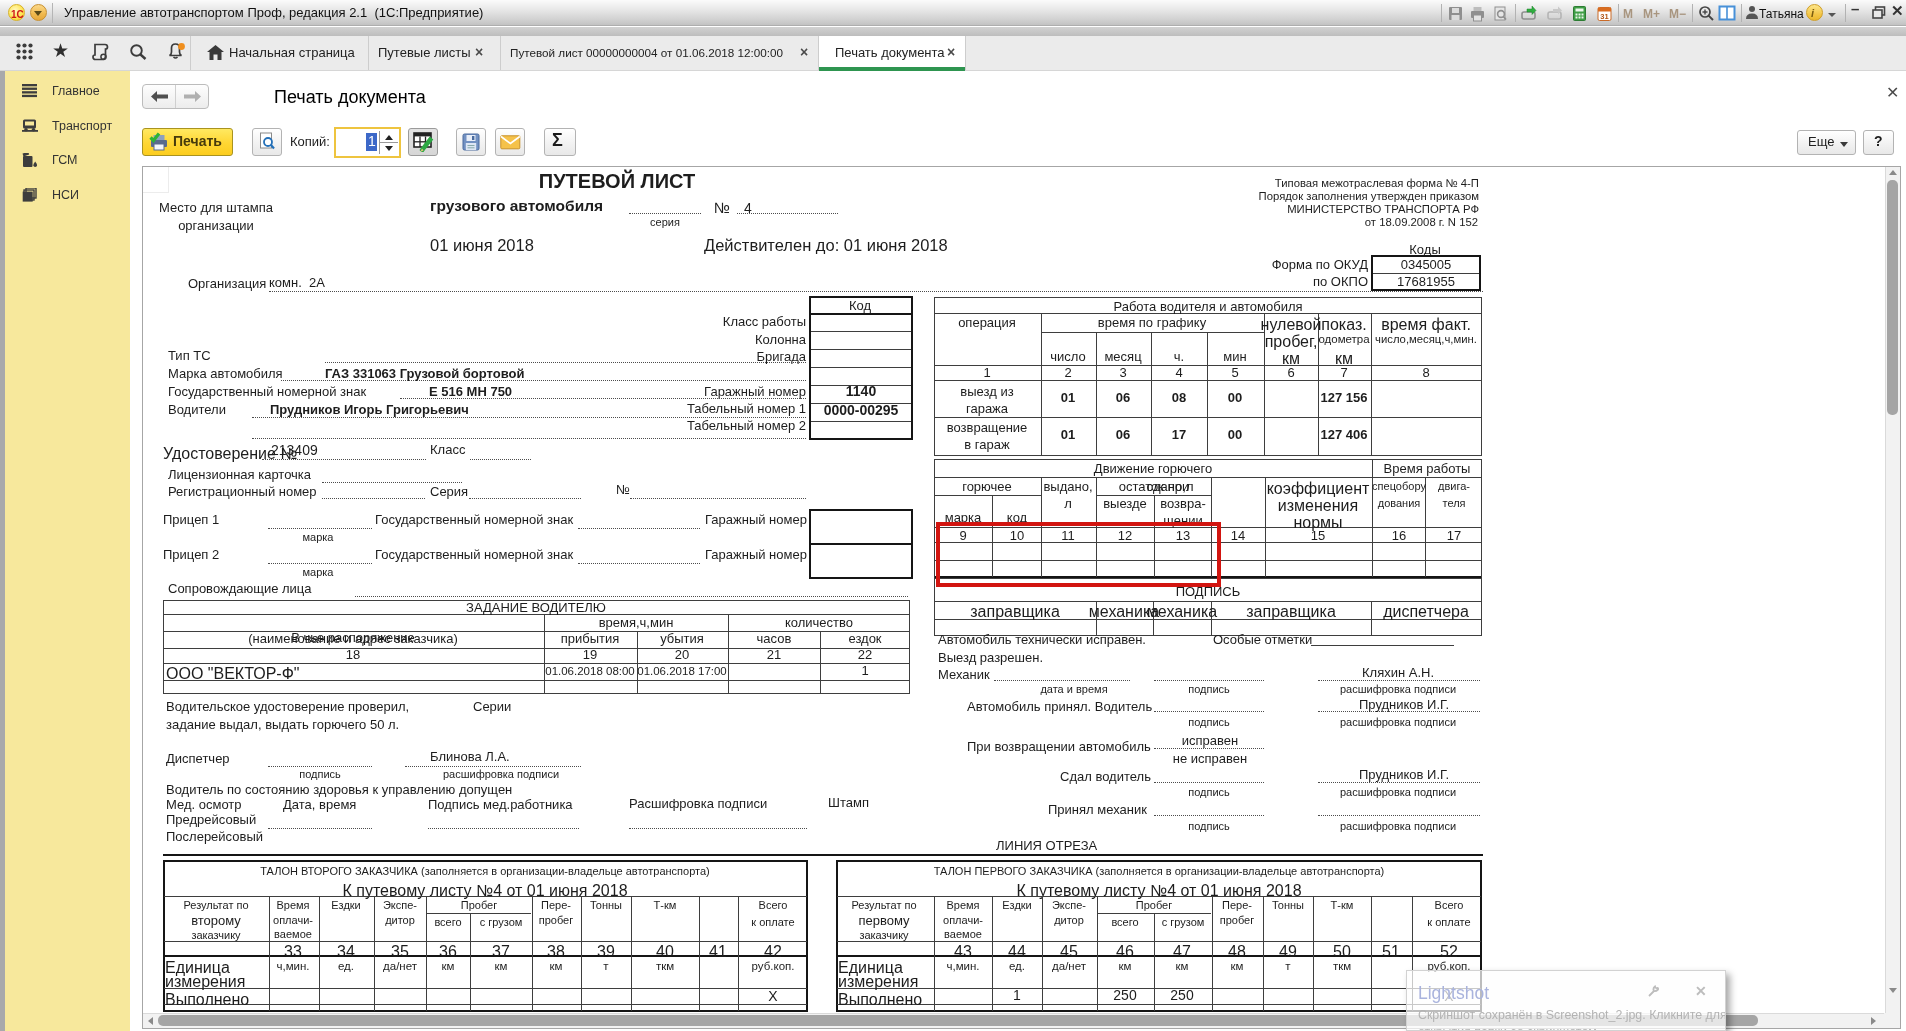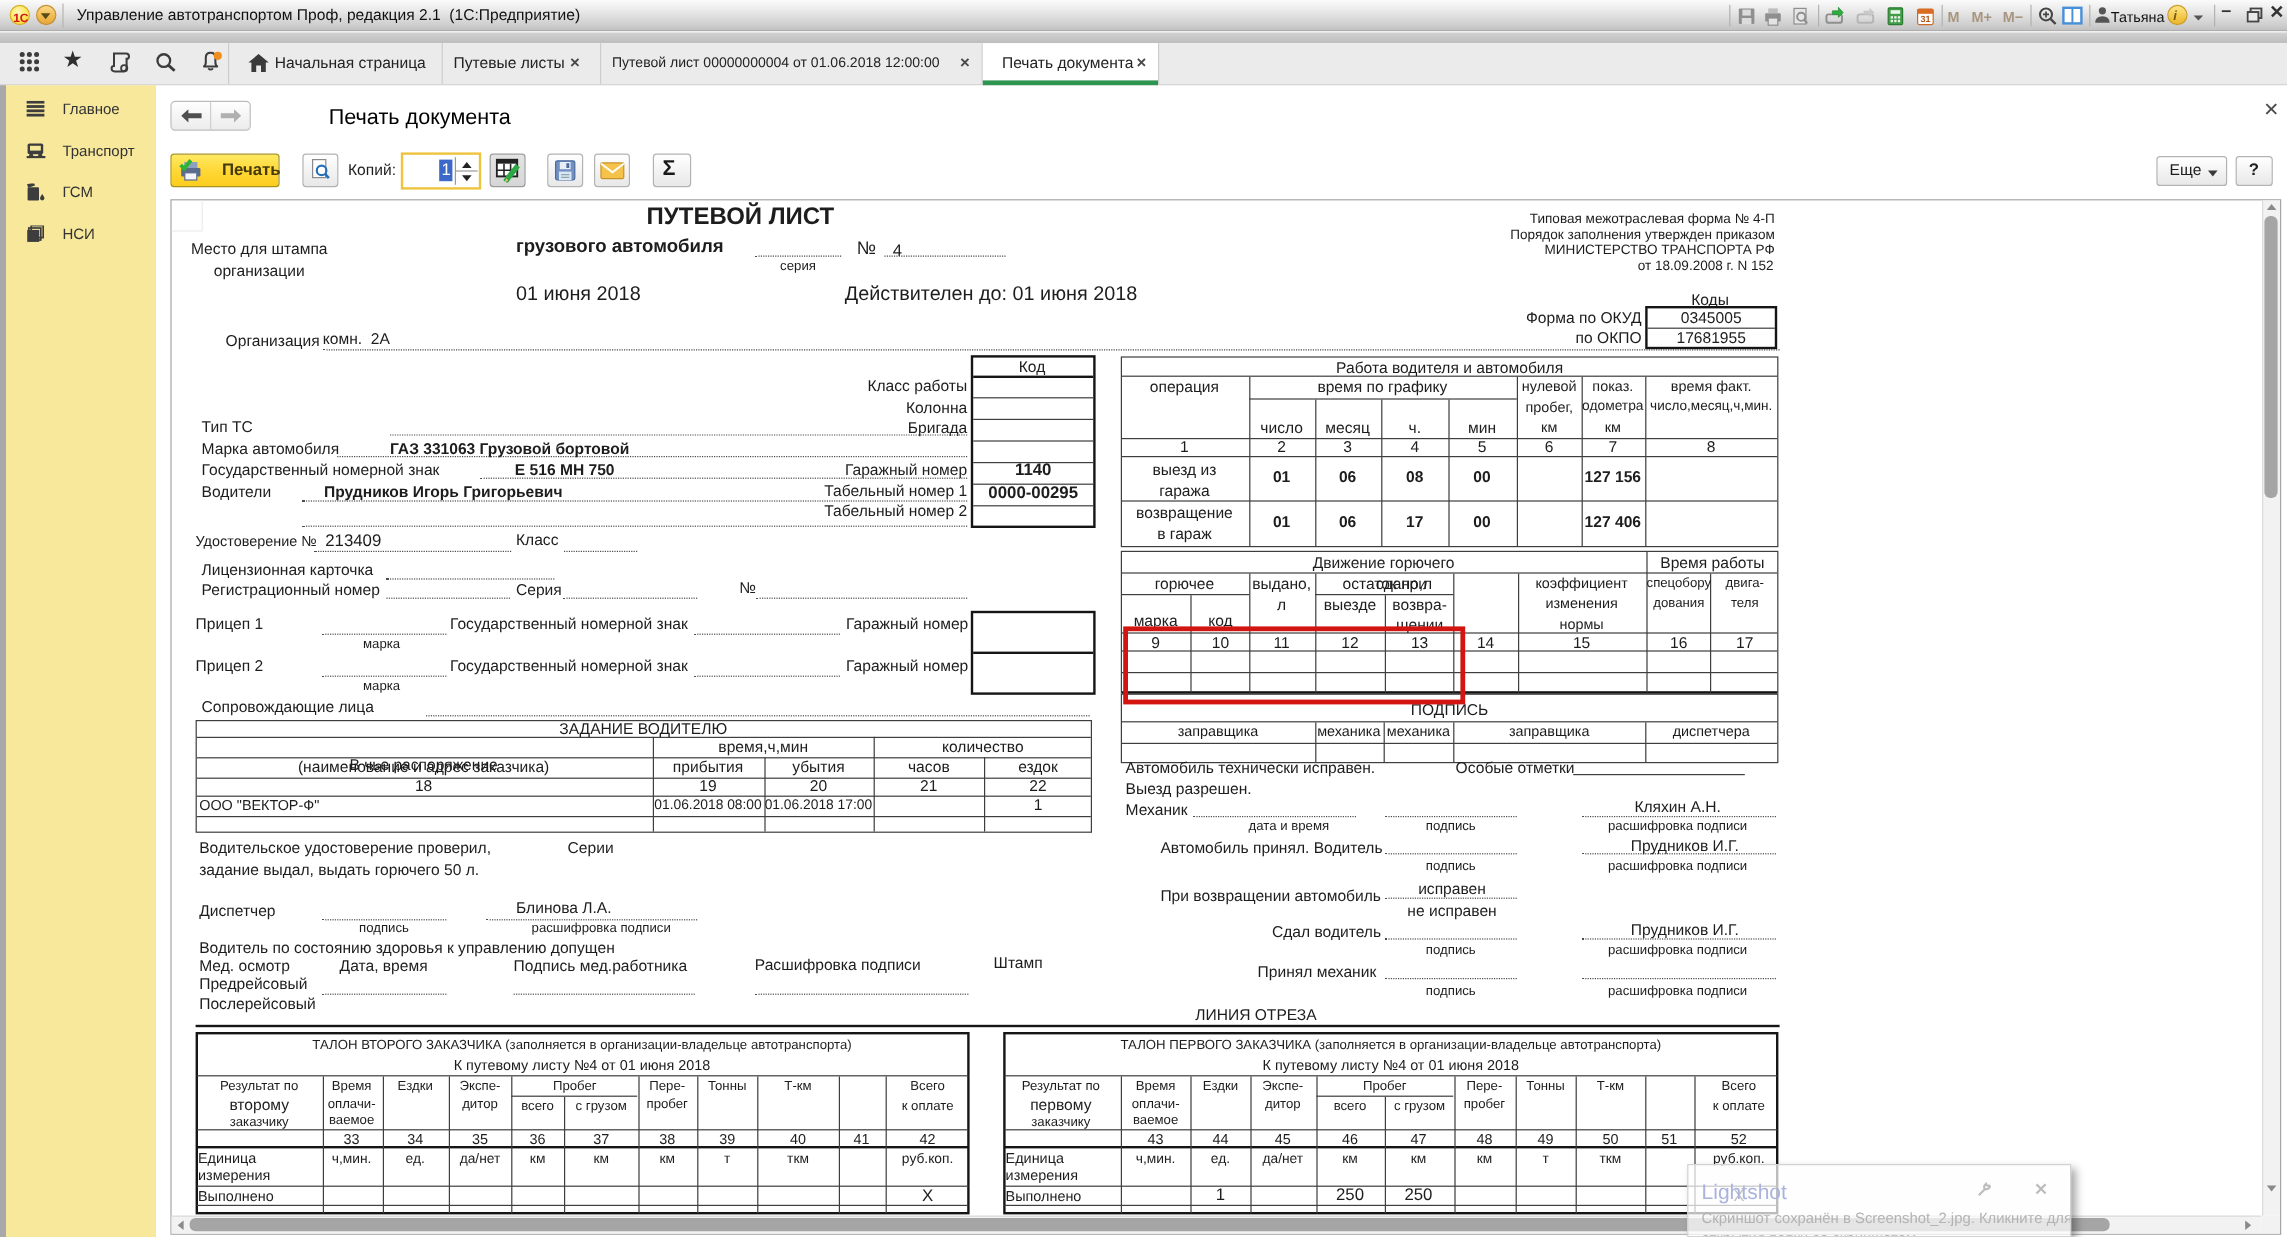--- a/index.html
+++ b/index.html
@@ -3,21 +3,21 @@
 *{margin:0;padding:0;box-sizing:border-box}
 html,body{width:1906px;height:1031px;overflow:hidden;background:#fff;
  font-family:"Liberation Sans",sans-serif;}
 #app{position:relative;width:1906px;height:1031px;overflow:hidden}
 .ab{position:absolute}
 .t{position:absolute;white-space:nowrap;font-size:13px;line-height:1.12;color:#1d1d1d}
 .c{transform:translateX(-50%)}
 .r{transform:translateX(-100%)}
 .b{font-weight:bold}
 .f11{font-size:11px}
-.f12{font-size:12px}
+.f12{font-size:16px}
 .f14{font-size:14px}
 .f16{font-size:16.5px}
 .vl{position:absolute;width:1px;background:#3e3e3e}
 .hl{position:absolute;height:1px;background:#3e3e3e}
 .hl2{position:absolute;height:2px;background:#151515}
 .dt{position:absolute;height:2px;border-bottom:1px dotted #4c4c4c}
 .bx{position:absolute;border:1px solid #3e3e3e}
 .bx2{position:absolute;border:2px solid #151515}
 .tbtn{position:absolute;height:28px;border:1px solid #b3b3b3;border-radius:3px;
  background:linear-gradient(#ffffff,#f2f2f2 55%,#e8e8e8)}
@@ -186,21 +186,21 @@
     </svg>
 <div class="t" style="left:274px;top:87px;"><span style="font-size:18px;color:#000">Печать документа</span></div>
 <div class="t" style="left:1886px;top:84px;"><span style="font-size:16px;color:#4a4a4a">✕</span></div>
 <div class="ab" style="left:142px;top:128px;width:91px;height:28px;border:1px solid #a9931f;border-radius:3px;background:linear-gradient(#ffe961,#ffd633 55%,#fccd1e)"></div>
 <svg class="ab" style="left:149px;top:132px" width="21" height="20">
       <rect x="2" y="8" width="16" height="7" rx="1" fill="#5a6b8c"></rect>
       <rect x="4.5" y="3" width="11" height="5" fill="#8da0bf"></rect>
       <rect x="5" y="12" width="10" height="6" fill="#f4f6fa" stroke="#5a6b8c"></rect>
       <path d="M1.5 5.5 L4.5 8.5 L10 1.5" fill="none" stroke="#2fb335" stroke-width="3.2"></path>
     </svg>
-<div class="t" style="left:173px;top:134px;margin-left:12px;"><span style="font-size:14px;font-weight:bold;color:#463a0c">Печать</span></div>
+<div class="t" style="left:173px;top:134px;"><span style="font-size:14px;font-weight:bold;color:#463a0c">Печать</span></div>
 <div class="tbtn" style="left:252px;top:128px;width:30px"></div>
 <svg class="ab" style="left:259px;top:132px" width="17" height="19">
       <rect x="1.5" y="1" width="11" height="15" fill="#fff" stroke="#8a8a8a"></rect>
       <circle cx="9" cy="10" r="4" fill="none" stroke="#2470b8" stroke-width="1.8"></circle>
       <line x1="11.8" y1="12.8" x2="15" y2="16.5" stroke="#2470b8" stroke-width="2.2"></line>
     </svg>
 <div class="t" style="left:290px;top:135px;">Копий:</div>
 <div class="ab" style="left:334px;top:127px;width:67px;height:31px;border:2px solid #eec43f;background:#fff"></div>
 <div class="ab" style="left:366px;top:133px;width:11px;height:18px;background:#3c68c8"></div>
 <div class="t" style="left:368px;top:134px;"><span style="font-size:14px;color:#fff">1</span></div>

